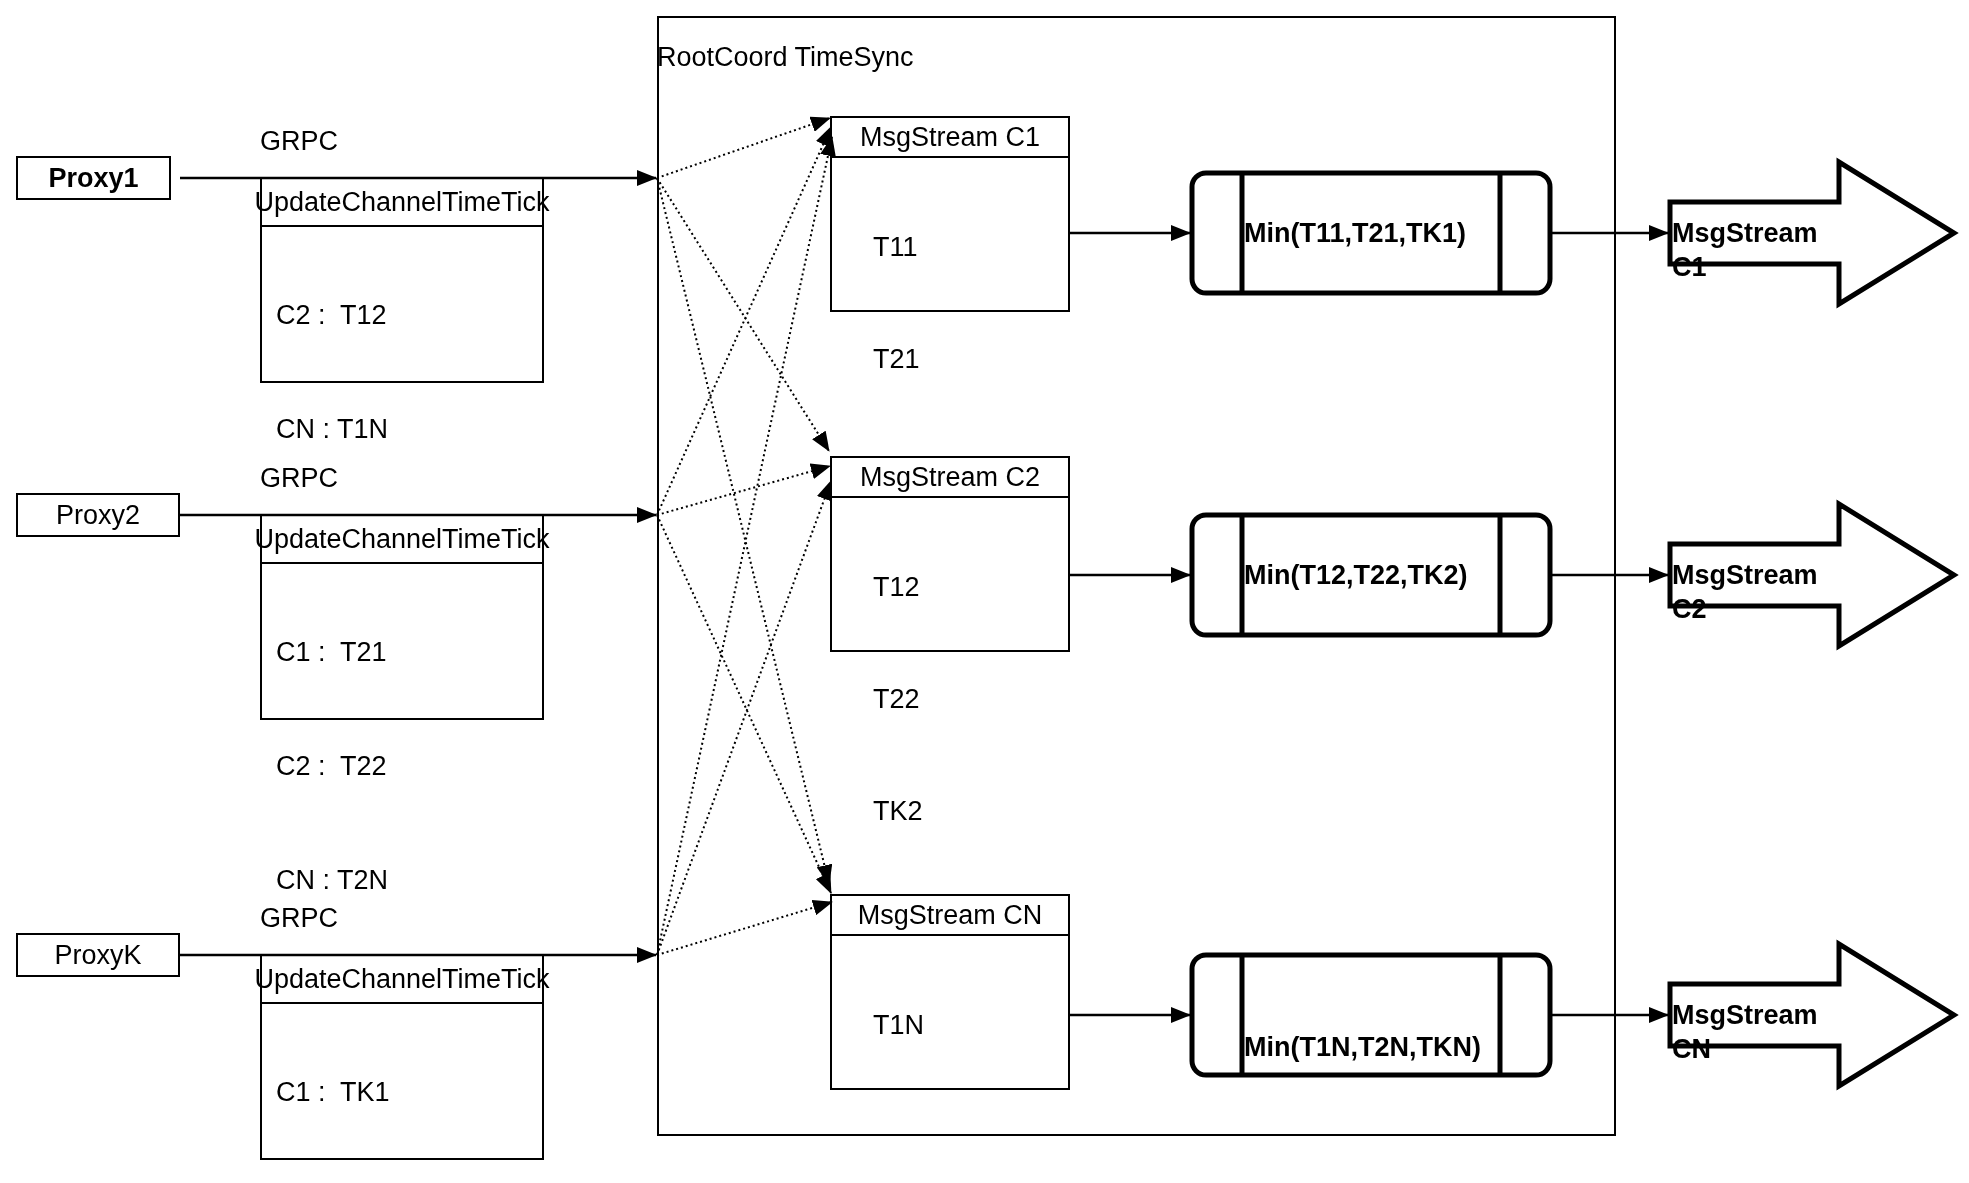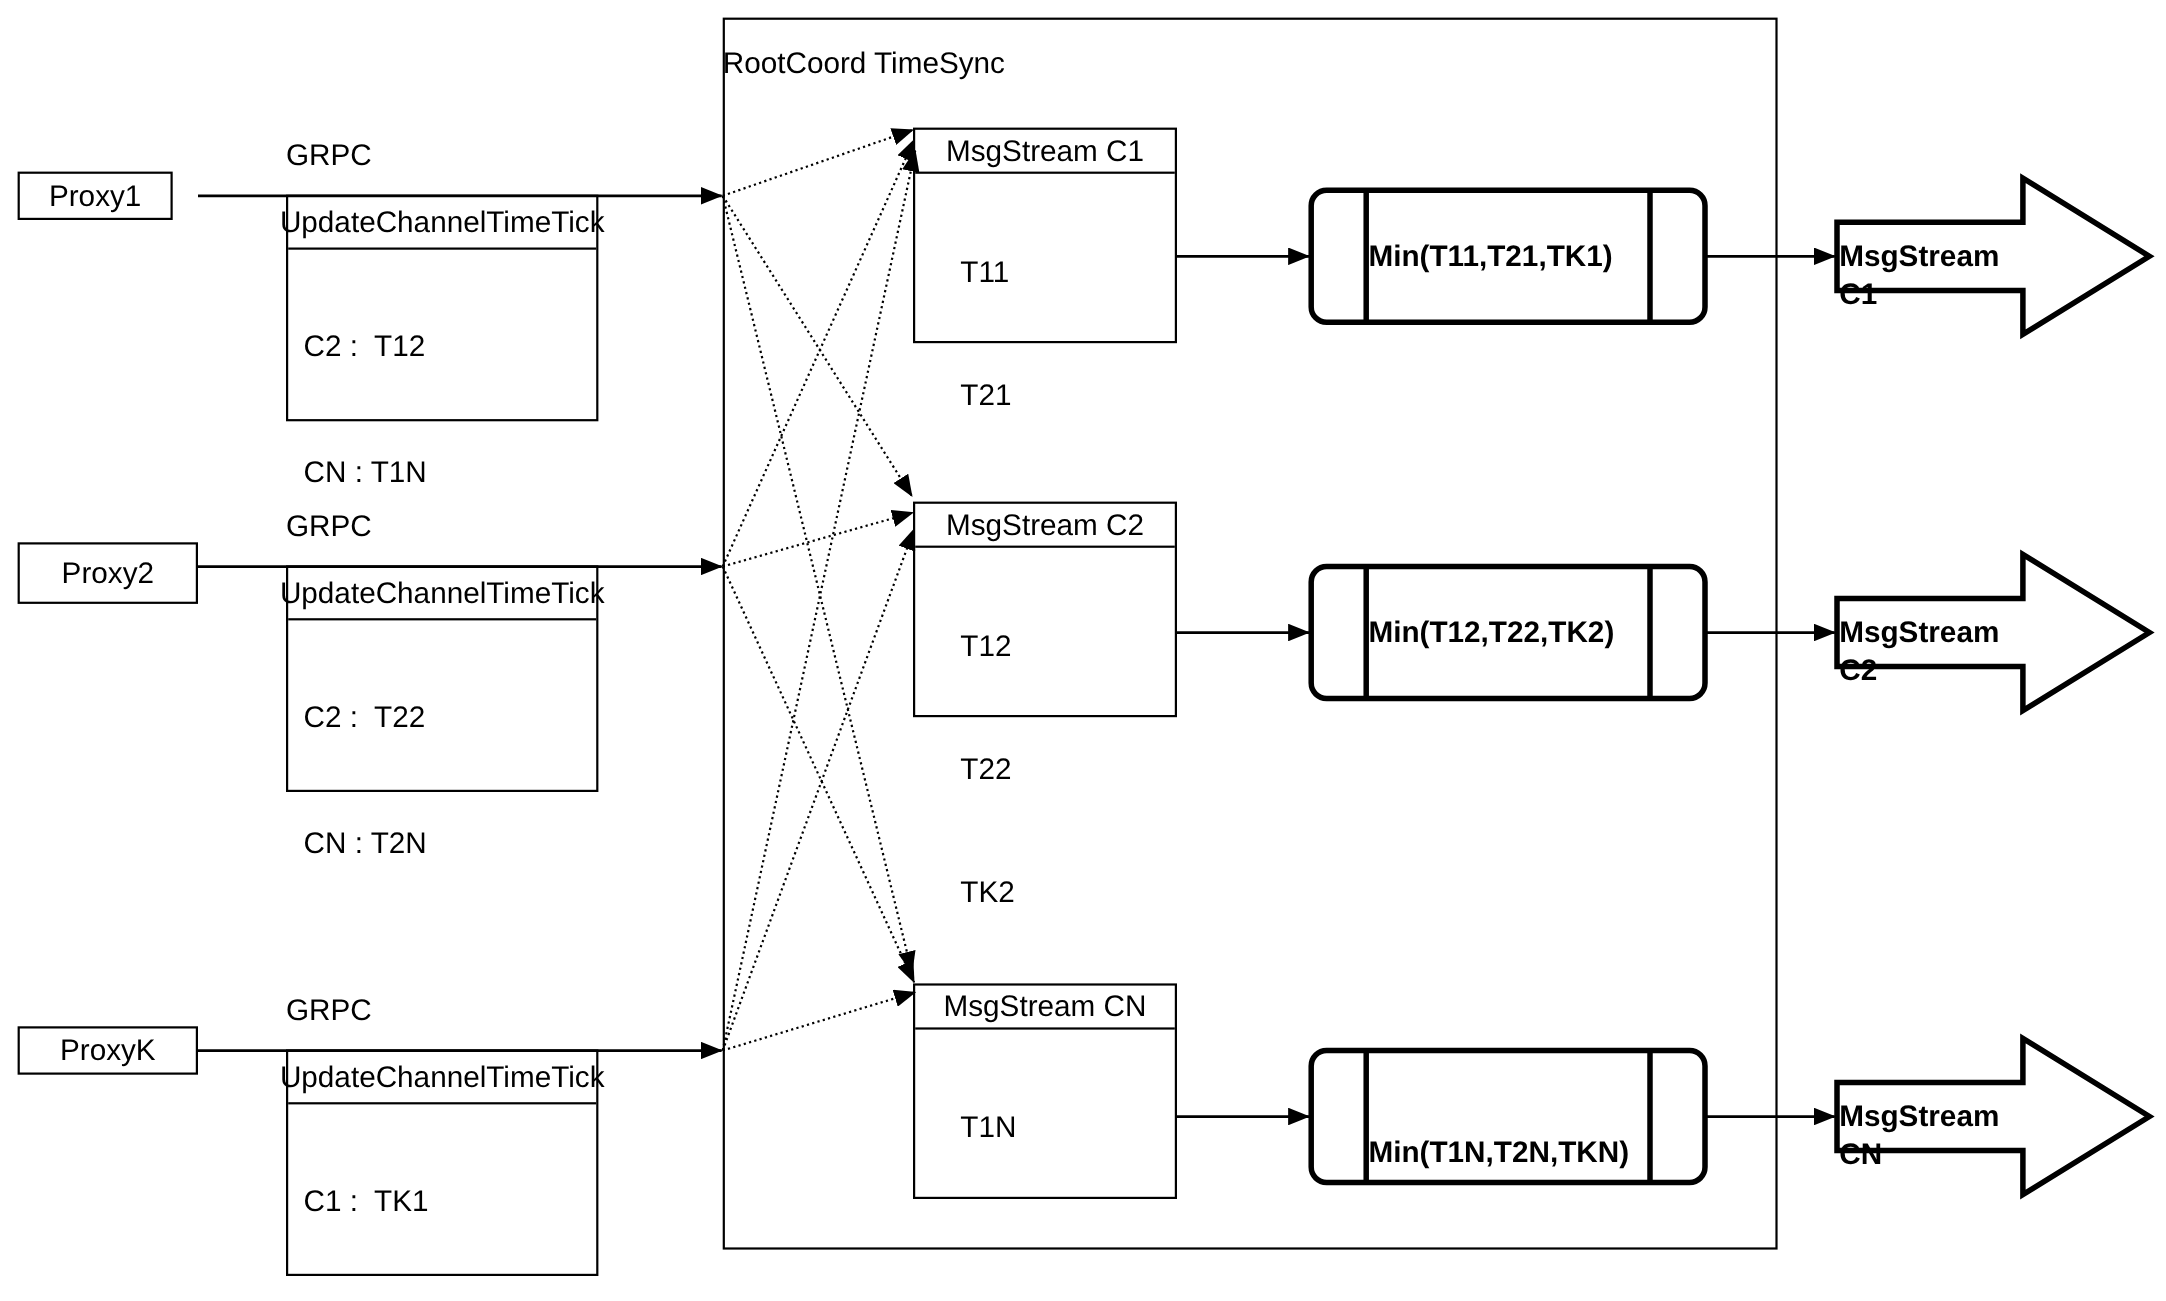--- a/index.html
+++ b/index.html
@@ -26,47 +26,48 @@
 </head>
 <body>
 
 <div class="canvas">
 
   <div class="layer-base">
 
     <div class="box" style="left:657px; top:16px; width:959px; height:1120px;"></div>
     <div class="label centered-line" style="left:657px; top:40px; width:959px;">RootCoord TimeSync</div>
 
-    <div class="box proxy-box" style="left:16px; top:156px; width:141px; height:44px;">
+    <div class="box proxy-box" style="left:16px; top:156px; width:155px; height:44px;font-weight:bold;">
       <span>Proxy1</span>
     </div>
     <div class="label" style="left:260px; top:125px; width:240px; height:32px; line-height:32px;">GRPC</div>
     <div class="box" style="left:260px; top:177px; width:284px; height:206px;">
       <div class="tbl-hdr">UpdateChannelTimeTick</div>
       <div class="tbl-cells">
         <div class="cell">C2 :  T12</div>
         <div class="cell">CN : T1N</div>
       </div>
     </div>
     <div class="box" style="left:830px; top:116px; width:240px; height:196px;">
       <div class="msg-hdr">MsgStream C1</div>
       <div class="msg-cells">
         <div class="cell">T11</div>
         <div class="cell">T21</div>
         <div class="cell">TK1</div>
       </div>
     </div>
 
-    <div class="box proxy-box" style="left:16px; top:493px; width:164px; height:56px;">
+    <div class="box proxy-box" style="left:16px; top:493px; width:164px; height:44px;">
       <span>Proxy2</span>
     </div>
     <div class="label" style="left:260px; top:462px; width:240px; height:32px; line-height:32px;">GRPC</div>
     <div class="box" style="left:260px; top:514px; width:284px; height:206px;">
       <div class="tbl-hdr">UpdateChannelTimeTick</div>
       <div class="tbl-cells">
+        <div class="cell">C1 :  T21</div>
         <div class="cell">C2 :  T22</div>
         <div class="cell">CN : T2N</div>
       </div>
     </div>
     <div class="box" style="left:830px; top:456px; width:240px; height:196px;">
       <div class="msg-hdr">MsgStream C2</div>
       <div class="msg-cells">
         <div class="cell">T12</div>
         <div class="cell">T22</div>
         <div class="cell">TK2</div>

